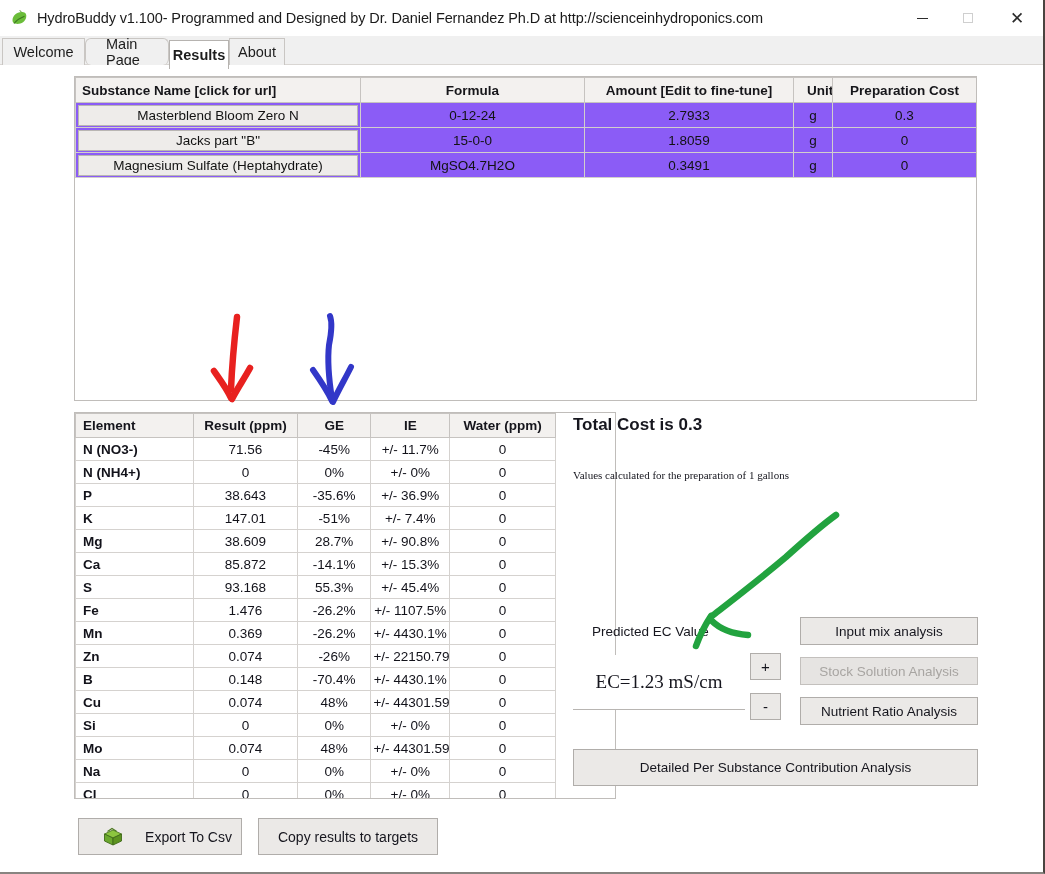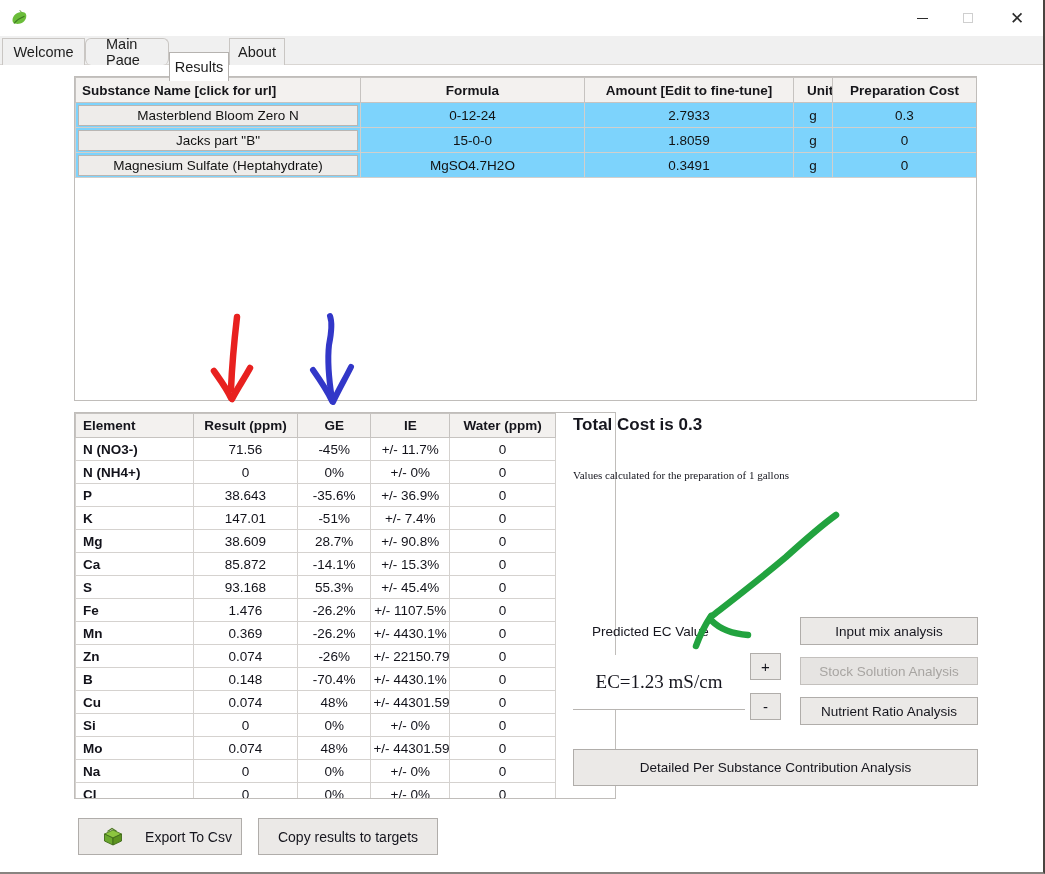--- a/index.html
+++ b/index.html
@@ -106,24 +106,25 @@
     border: 1px solid #c9c6c3;
     border-bottom: none;
     box-sizing: border-box;
     font-size: 14.5px;
     color: #1d1d1d;
     padding: 0 20px;
     cursor: default;
   }
   .tab.active {
     background: #ffffff;
-    top: 16px;
+    top: 4px;
     height: 29px;
     border-color: #b6b3b0;
     z-index: 3;
+    font-weight: bold;
   }
 
   
   .content {
     position: absolute;
     left: 0; top: 65px;
     width: 1043px;
     height: 807px;
     background: #ffffff;
   }
@@ -156,21 +157,21 @@
     text-overflow: clip;
     box-sizing: border-box;
   }
   table.grid th {
     background: #f3f1ef;
     font-weight: 700;
     text-align: center;
     color: #16161a;
     border-color: #c6c3c0;
   }
-  table.grid td { text-align: center; background: #7dd3fc; }
+  table.grid td { text-align: center; background: #8b5cf6; }
   .subname-cell { padding: 1px 2px !important; }
   .subname-btn {
     display: block;
     width: 100%;
     height: 21px;
     line-height: 20px;
     background: #eeecea;
     border: 1px solid #b9b6b3;
     box-sizing: border-box;
     text-align: center;
@@ -344,20 +345,21 @@
 <div id="app">
 
   <div class="titlebar">
     <span class="title-icon">
       <svg width="22" height="22" viewBox="0 0 22 22" aria-hidden="true">
         <path d="M4.5 13.5 C4.5 8.5, 9 4.5, 14.5 5 C17.5 5.3, 18.8 7.2, 18.2 10.2 C17.3 14.8, 12.5 17.6, 7.8 16.8 C5.8 16.4, 4.5 15.3, 4.5 13.5 Z" fill="#6bbd3a"></path>
         <path d="M6 16.5 C8.5 13.5, 12 11, 16.5 9.3" stroke="#3d7a20" stroke-width="1.1" fill="none"></path>
         <path d="M13.8 5.2 C13.2 3.6, 12.2 2.9, 11.2 3.2 C11.9 4.1, 12.6 4.8, 13.8 5.2 Z" fill="#4f8f27"></path>
       </svg>
     </span>
+    <span class="title-text">HydroBuddy v1.100- Programmed and Designed by Dr. Daniel Fernandez Ph.D at http://scienceinhydroponics.com</span>
 
     <div class="win-buttons">
       <div class="win-btn">
         <span class="win-min-glyph"></span>
       </div>
       <div class="win-btn">
         <span class="win-max-glyph"></span>
       </div>
       <div class="win-btn">
         <span class="win-close-glyph">✕</span>

